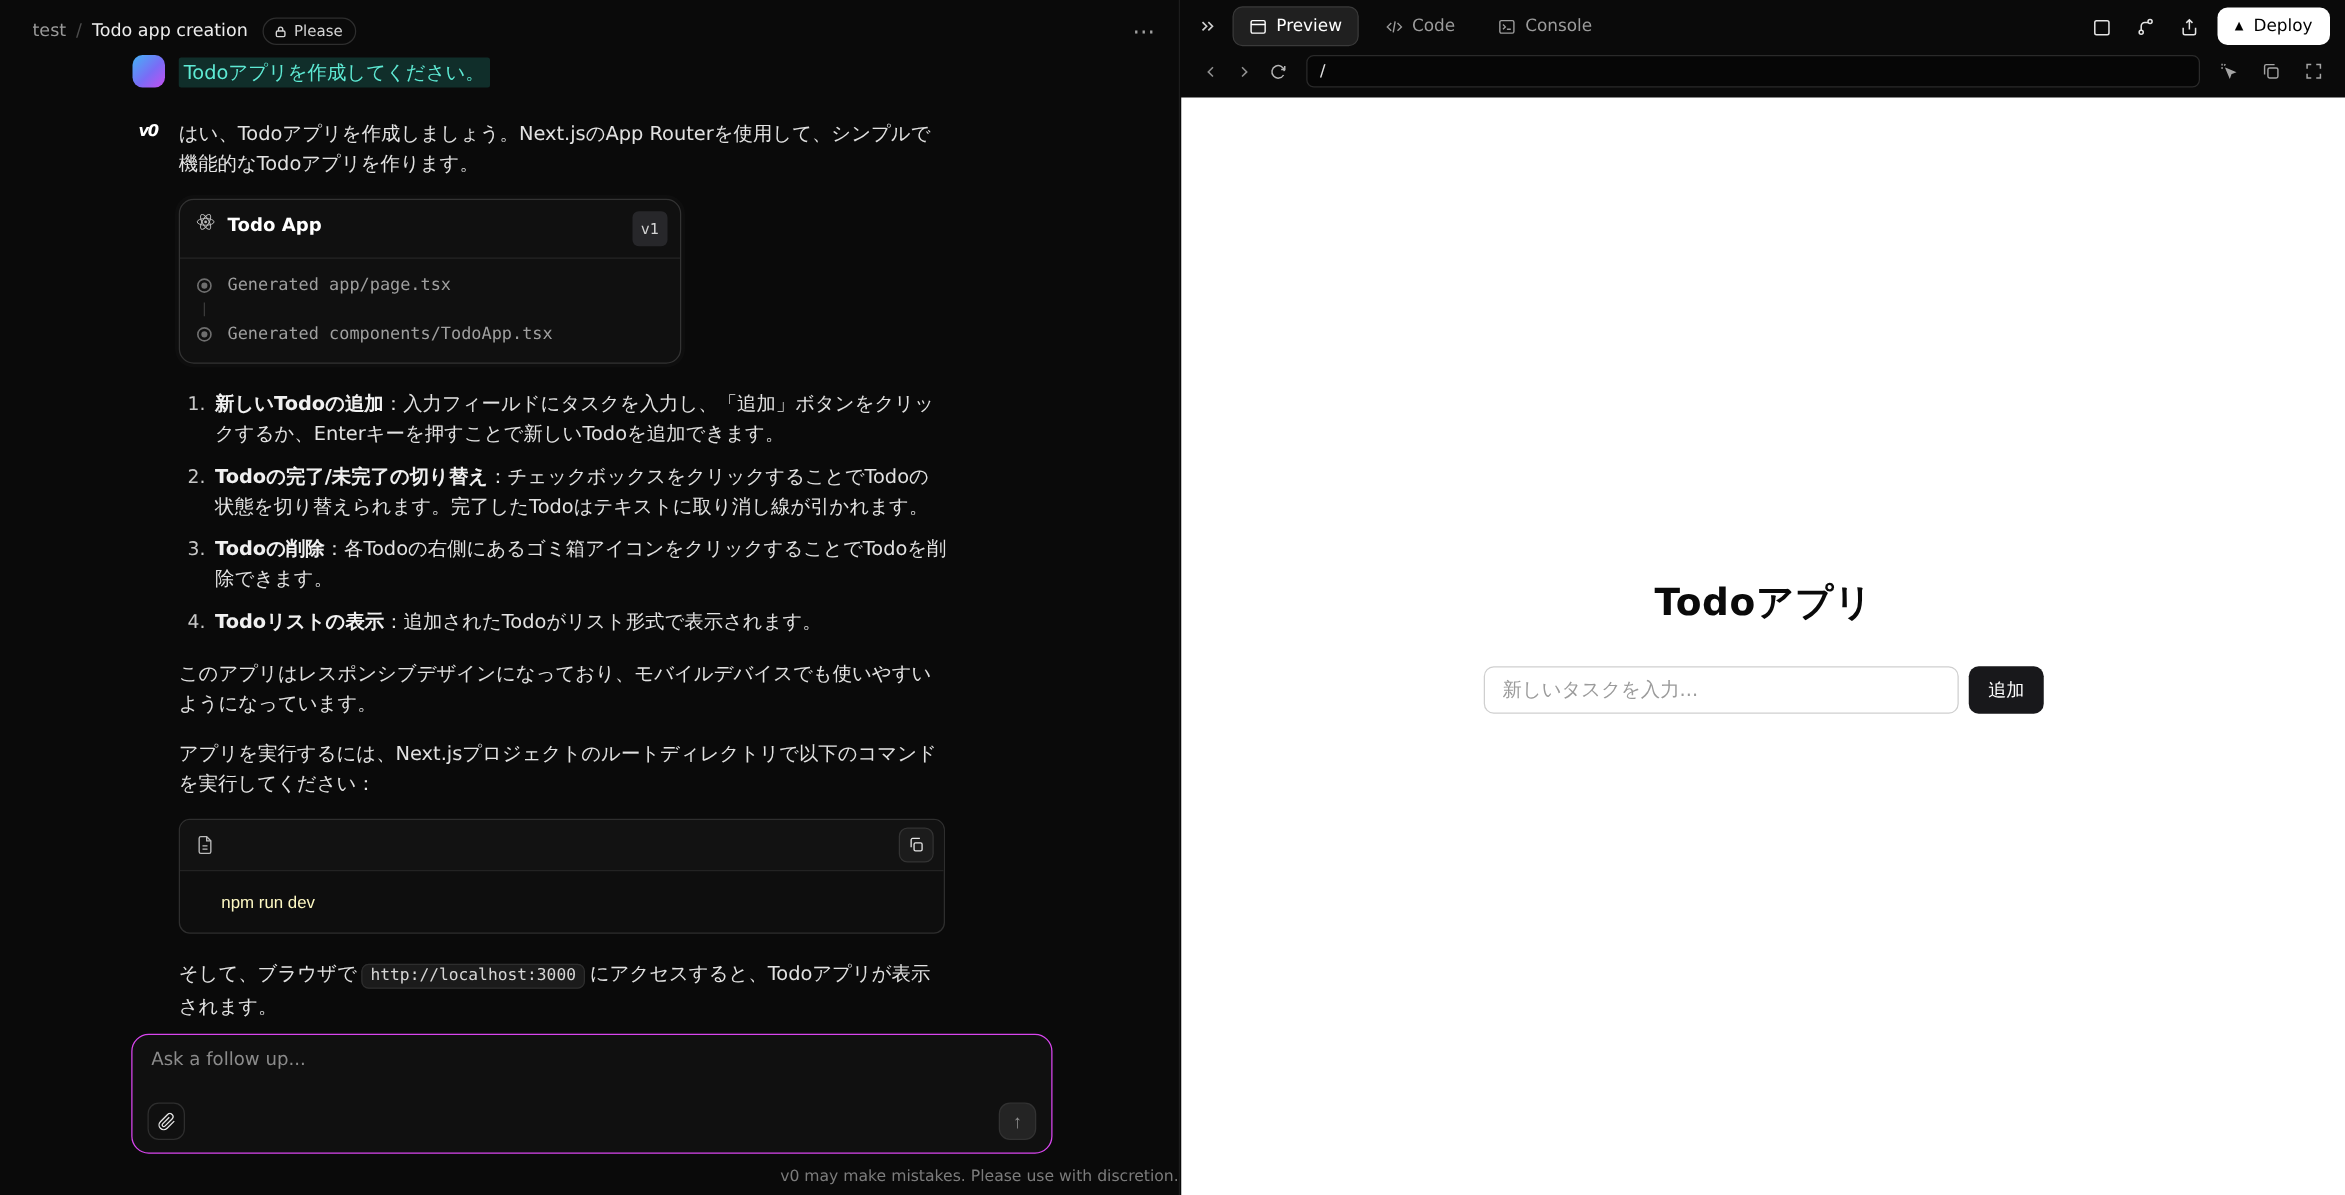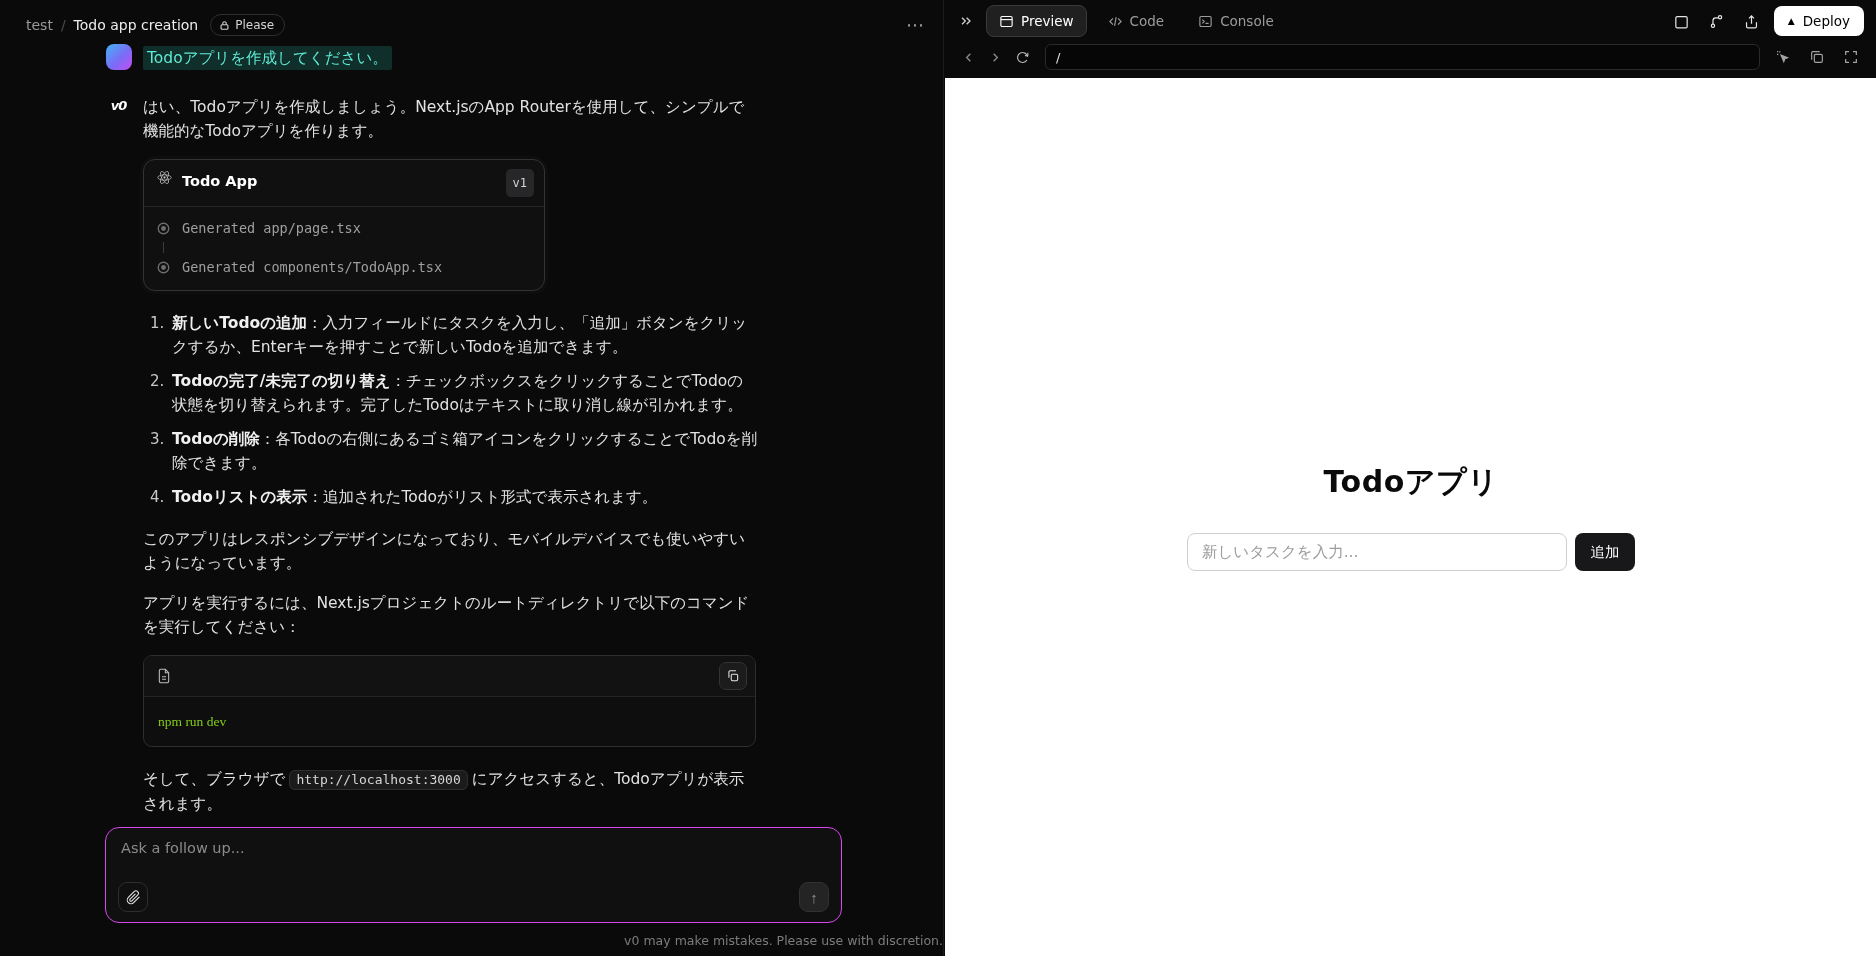--- a/index.html
+++ b/index.html
@@ -48,21 +48,21 @@
   .feat-num { width:29px; flex:0 0 29px; text-align:left; padding-left:7px; color:#c8c8c8; font-size:15px; }
   .feat-text { flex:1; }
   .feat-text b { color:#f0f0f0; font-weight:700; }
 
   
   .code-block { width:613px; border:1px solid #2e2e2e; border-radius:9px; background:#0e0e0e; margin:4px 0 20px 0; overflow:hidden; }
   .cb-head { display:flex; align-items:center; justify-content:space-between; padding:6px 8px 6px 12px; border-bottom:1px solid #232323; background:#121212; }
   .icon-btn { display:flex; align-items:center; justify-content:center; width:28px; height:28px;
     background:#1c1c1c; border:1px solid #333; border-radius:7px; cursor:pointer; }
   .cb-body { padding:12px 14px; }
-  .cb-code { color:#84cc16; font-size:13.5px; font-family:Liberation Serif, serif; }
+  .cb-code { color:#fef9c3; font-size:13.5px; font-family:Liberation Sans, sans-serif;margin-left:19px; }
   .inline-code { background:#1b1b1b; border:1px solid #2e2e2e; border-radius:6px; padding:1px 6px 2px;
     font-size:13px; font-family:"DejaVu Sans Mono","Liberation Mono",monospace; color:#d6d6d6; margin:0 4px; }
 
   
   .composer { position:absolute; left:105px; bottom:33px; width:737px; height:96px;
     background:#101010; border:1px solid #d946ef; border-radius:14px; }
   .composer textarea { width:calc(100% - 30px); height:34px; margin:12px 15px 0; background:transparent;
     border:none; outline:none; resize:none; color:#e2e2e2; font-size:14.5px;
     font-family:"DejaVu Sans","Liberation Sans",sans-serif; }
   .composer textarea::placeholder { color:#8b8b8b; }

